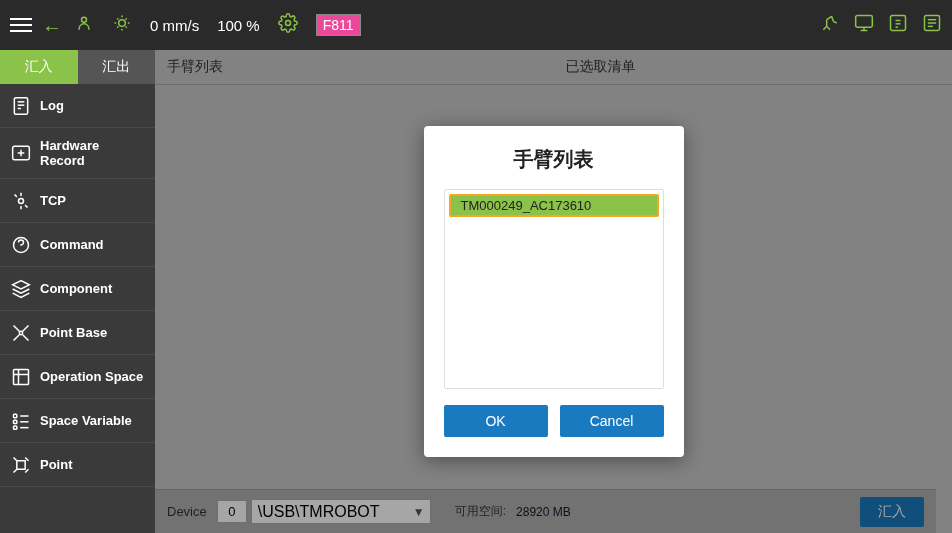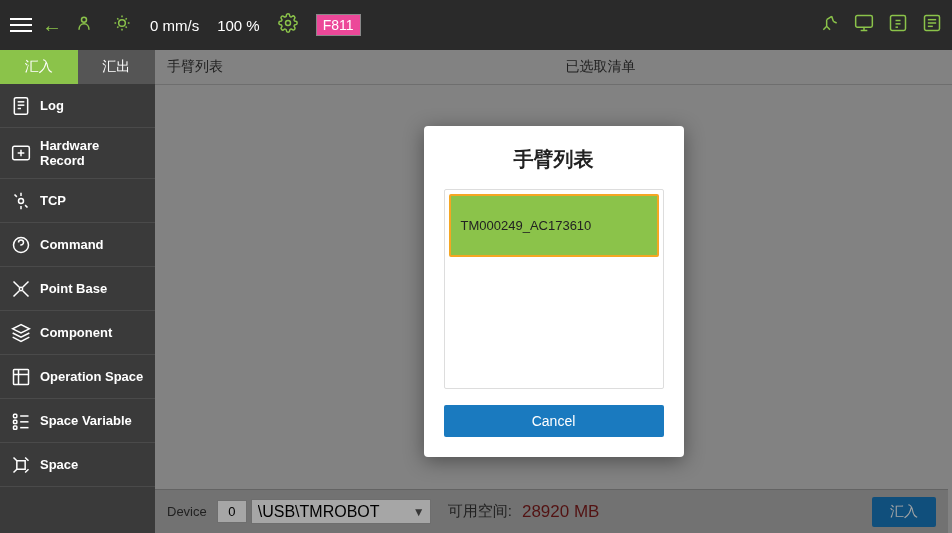--- a/index.html
+++ b/index.html
@@ -48,49 +48,49 @@
     
     .content { flex: 1; background: #c8c8c8; display: flex; flex-direction: column; position: relative; }
     .content-header { display: flex; background: #c8c8c8; border-bottom: 1px solid #aaa; }
     .content-col { flex: 1; padding: 8px 12px; font-size: 14px; color: #333; }
 
     
     .bottom-bar {
       display: flex; align-items: center; gap: 10px;
       background: #b0b0b0; padding: 8px 12px;
       border-top: 1px solid #999; height: 44px;
-      position: absolute; bottom: 0; left: 0; right: 4px;
+      position: absolute; bottom: 0; left: 0; right: 16px;
     }
     .bottom-label { font-size: 13px; color: #333; }
     .bottom-select-wrap { display: flex; align-items: center; gap: 4px; }
     .bottom-select-num { background: #fff; border: 1px solid #aaa; padding: 3px 6px; font-size: 13px; width: 30px; text-align: center; }
     .bottom-select { background: #fff; border: 1px solid #aaa; padding: 3px 24px 3px 6px; font-size: 16px; width: 180px; appearance: none; cursor: pointer; }
     .select-wrapper { position: relative; display: inline-block; }
     .select-arrow { position: absolute; right: 6px; top: 50%; transform: translateY(-50%); pointer-events: none; font-size: 12px; color: #555; }
-    .bottom-space-label { font-size: 15px; color: #333; margin-left: 7px; }
-    .bottom-space-value { font-size: 17px; color: #7f1d1d; }
+    .bottom-space-label { font-size: 12px; color: #333; margin-left: 14px; }
+    .bottom-space-value { font-size: 12px; color: #0f172a; }
     .bottom-import-btn {
       margin-left: auto; background: #1a7abf; color: #fff;
       border: none; padding: 6px 18px; font-size: 14px; cursor: pointer; border-radius: 2px;
     }
 
     
     .modal-overlay {
       position: absolute; top: 0; left: 0; right: 0; bottom: 0;
       background: rgba(0,0,0,0.35); display: flex; align-items: center; justify-content: center;
       z-index: 100;
     }
     .modal {
       background: #fff; border-radius: 4px; width: 260px;
       padding: 20px; box-shadow: 0 4px 20px rgba(0,0,0,0.4);
     }
     .modal-title { text-align: center; font-size: 20px; font-weight: bold; margin-bottom: 16px; color: #222; }
     .modal-list { min-height: 200px; border: 1px solid #ddd; border-radius: 2px; padding: 4px; margin-bottom: 16px; }
     .modal-list-item {
-      padding: 22px 10px; font-size: 13px; cursor: pointer;
+      padding: 2px 10px; font-size: 13px; cursor: pointer;
       border-radius: 2px; border: 2px solid transparent;
     }
     .modal-list-item.selected { background: #8bc34a; border-color: #f5a623; color: #222; }
     .modal-actions { display: flex; gap: 12px; justify-content: center; }
     .modal-btn {
       flex: 1; padding: 8px 0; font-size: 14px; cursor: pointer;
       border: none; border-radius: 2px; color: #fff;
     }
     .modal-btn-ok { background: #1a7abf; }
     .modal-btn-cancel { background: #1a7abf; }
@@ -213,34 +213,34 @@
             <circle cx="12" cy="12" r="9"></circle>
             <path d="M9 9a3 3 0 016 0c0 2-2 3-3 3v1M12 17h.01"></path>
           </svg>
         </div>
         <span class="sidebar-item-label">Command</span>
       </div>
 
       <div class="sidebar-item">
         <div class="sidebar-item-icon">
           <svg viewBox="0 0 24 24" width="20" height="20" stroke="#8bc34a" fill="none">
+            <path d="M12 2L2 7l10 5 10-5-10-5zM2 17l10 5 10-5M2 12l10 5 10-5"></path>
+          </svg>
+        </div>
+        <span class="sidebar-item-label">Component</span>
+      </div>
+
+      <div class="sidebar-item">
+        <div class="sidebar-item-icon">
+          <svg viewBox="0 0 24 24" width="20" height="20" stroke="#8bc34a" fill="none">
             <path d="M3 3l7 7M3 21l7-7M21 3l-7 7M21 21l-7-7"></path>
             <circle cx="12" cy="12" r="2"></circle>
           </svg>
         </div>
         <span class="sidebar-item-label">Point Base</span>
-      </div>
-
-      <div class="sidebar-item">
-        <div class="sidebar-item-icon">
-          <svg viewBox="0 0 24 24" width="20" height="20" stroke="#8bc34a" fill="none">
-            <path d="M12 2L2 7l10 5 10-5-10-5zM2 17l10 5 10-5M2 12l10 5 10-5"></path>
-          </svg>
-        </div>
-        <span class="sidebar-item-label">Component</span>
       </div>
 
       <div class="sidebar-item">
         <div class="sidebar-item-icon">
           <svg viewBox="0 0 24 24" width="20" height="20" stroke="#8bc34a" fill="none">
             <rect x="3" y="3" width="18" height="18" rx="1"></rect>
             <path d="M3 9h18M9 3v18"></path>
           </svg>
         </div>
         <span class="sidebar-item-label">Operation Space</span>
@@ -259,39 +259,40 @@
         </div>
         <span class="sidebar-item-label">Space Variable</span>
       </div>
 
       <div class="sidebar-item">
         <div class="sidebar-item-icon">
           <svg viewBox="0 0 24 24" width="20" height="20" stroke="#8bc34a" fill="none">
             <path d="M3 3l4 4M3 21l4-4M17 3l4 4M17 21l4-4M7 7h10v10H7z"></path>
           </svg>
         </div>
-        <span class="sidebar-item-label">Space</span>
+        <span class="sidebar-item-label">Point</span>
       </div>
 
     </div>
   </div>
 
   <div class="content">
     <div class="content-header">
       <div class="content-col">手臂列表</div>
       <div class="content-col">已选取清单</div>
     </div>
 
     <div class="modal-overlay">
       <div class="modal">
         <div class="modal-title">手臂列表</div>
         <div class="modal-list">
           <div class="modal-list-item selected">TM000249_AC173610</div>
         </div>
         <div class="modal-actions">
+          <button class="modal-btn modal-btn-ok">OK</button>
           <button class="modal-btn modal-btn-cancel">Cancel</button>
         </div>
       </div>
     </div>
 
     <div class="bottom-bar">
       <span class="bottom-label">Device</span>
       <div class="bottom-select-wrap">
         <div class="bottom-select-num">0</div>
         <div class="select-wrapper">

